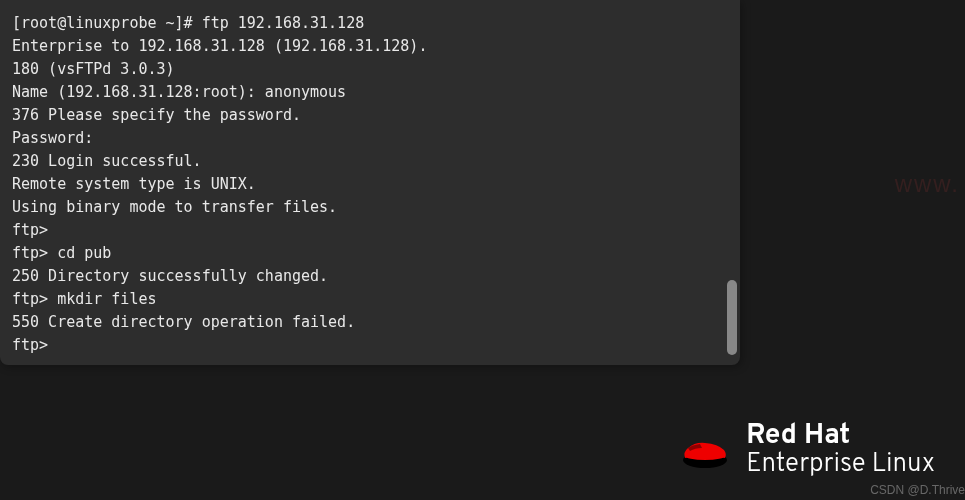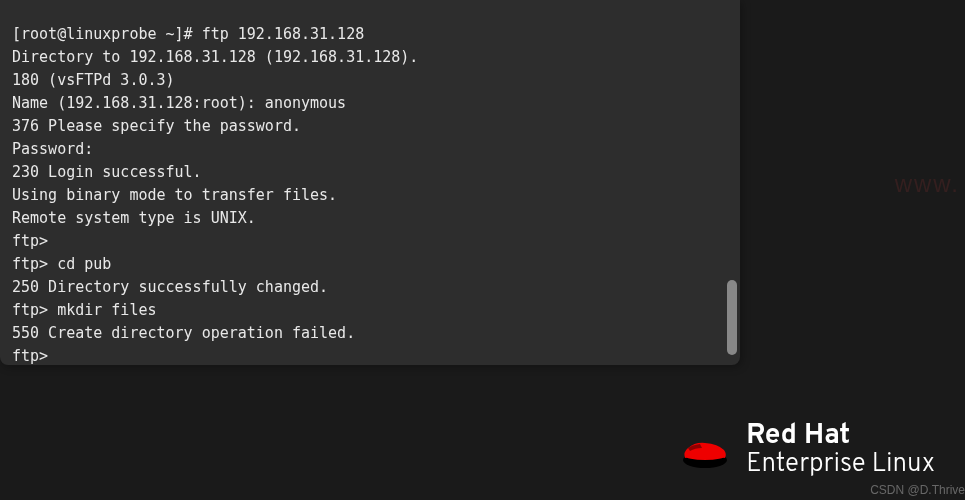--- a/index.html
+++ b/index.html
@@ -13,21 +13,21 @@
       background: #1a1a1a;
       font-family: 'DejaVu Sans Mono', 'Liberation Mono', monospace;
       position: relative;
       overflow: hidden;
     }
     .terminal {
       width: 740px;
       height: 365px;
       background: #2d2d2d;
       border-radius: 0 0 8px 8px;
-      padding: 23px 12px;
+      padding: 12px 12px;
       font-size: 15px;
       line-height: 23px;
       color: #d4d4d4;
       position: relative;
       box-shadow: 2px 2px 8px rgba(0,0,0,0.3);
     }
     .terminal-line {
       white-space: pre;
       color: #e8e8e8;
     }
@@ -84,28 +84,28 @@
       font-size: 12px;
       color: rgba(180, 180, 180, 0.5);
       text-align: right;
     }
   </style>
 </head>
 <body>
 
 <div class="terminal">
   <div class="terminal-line">[root@linuxprobe ~]# ftp 192.168.31.128</div>
-  <div class="terminal-line">Directory to 192.168.31.128 (192.168.31.128).</div>
+  <div class="terminal-line">Enterprise to 192.168.31.128 (192.168.31.128).</div>
   <div class="terminal-line">180 (vsFTPd 3.0.3)</div>
   <div class="terminal-line">Name (192.168.31.128:root): anonymous</div>
   <div class="terminal-line">376 Please specify the password.</div>
   <div class="terminal-line">Password:</div>
   <div class="terminal-line">230 Login successful.</div>
+  <div class="terminal-line">Remote system type is UNIX.</div>
   <div class="terminal-line">Using binary mode to transfer files.</div>
-  <div class="terminal-line">Remote system type is UNIX.</div>
   <div class="terminal-line">ftp&gt;</div>
   <div class="terminal-line">ftp&gt; cd pub</div>
   <div class="terminal-line">250 Directory successfully changed.</div>
   <div class="terminal-line">ftp&gt; mkdir files</div>
   <div class="terminal-line">550 Create directory operation failed.</div>
   <div class="terminal-line">ftp&gt;</div>
   <div class="scrollbar"></div>
 </div>
 
 <div class="watermark">www.</div>

